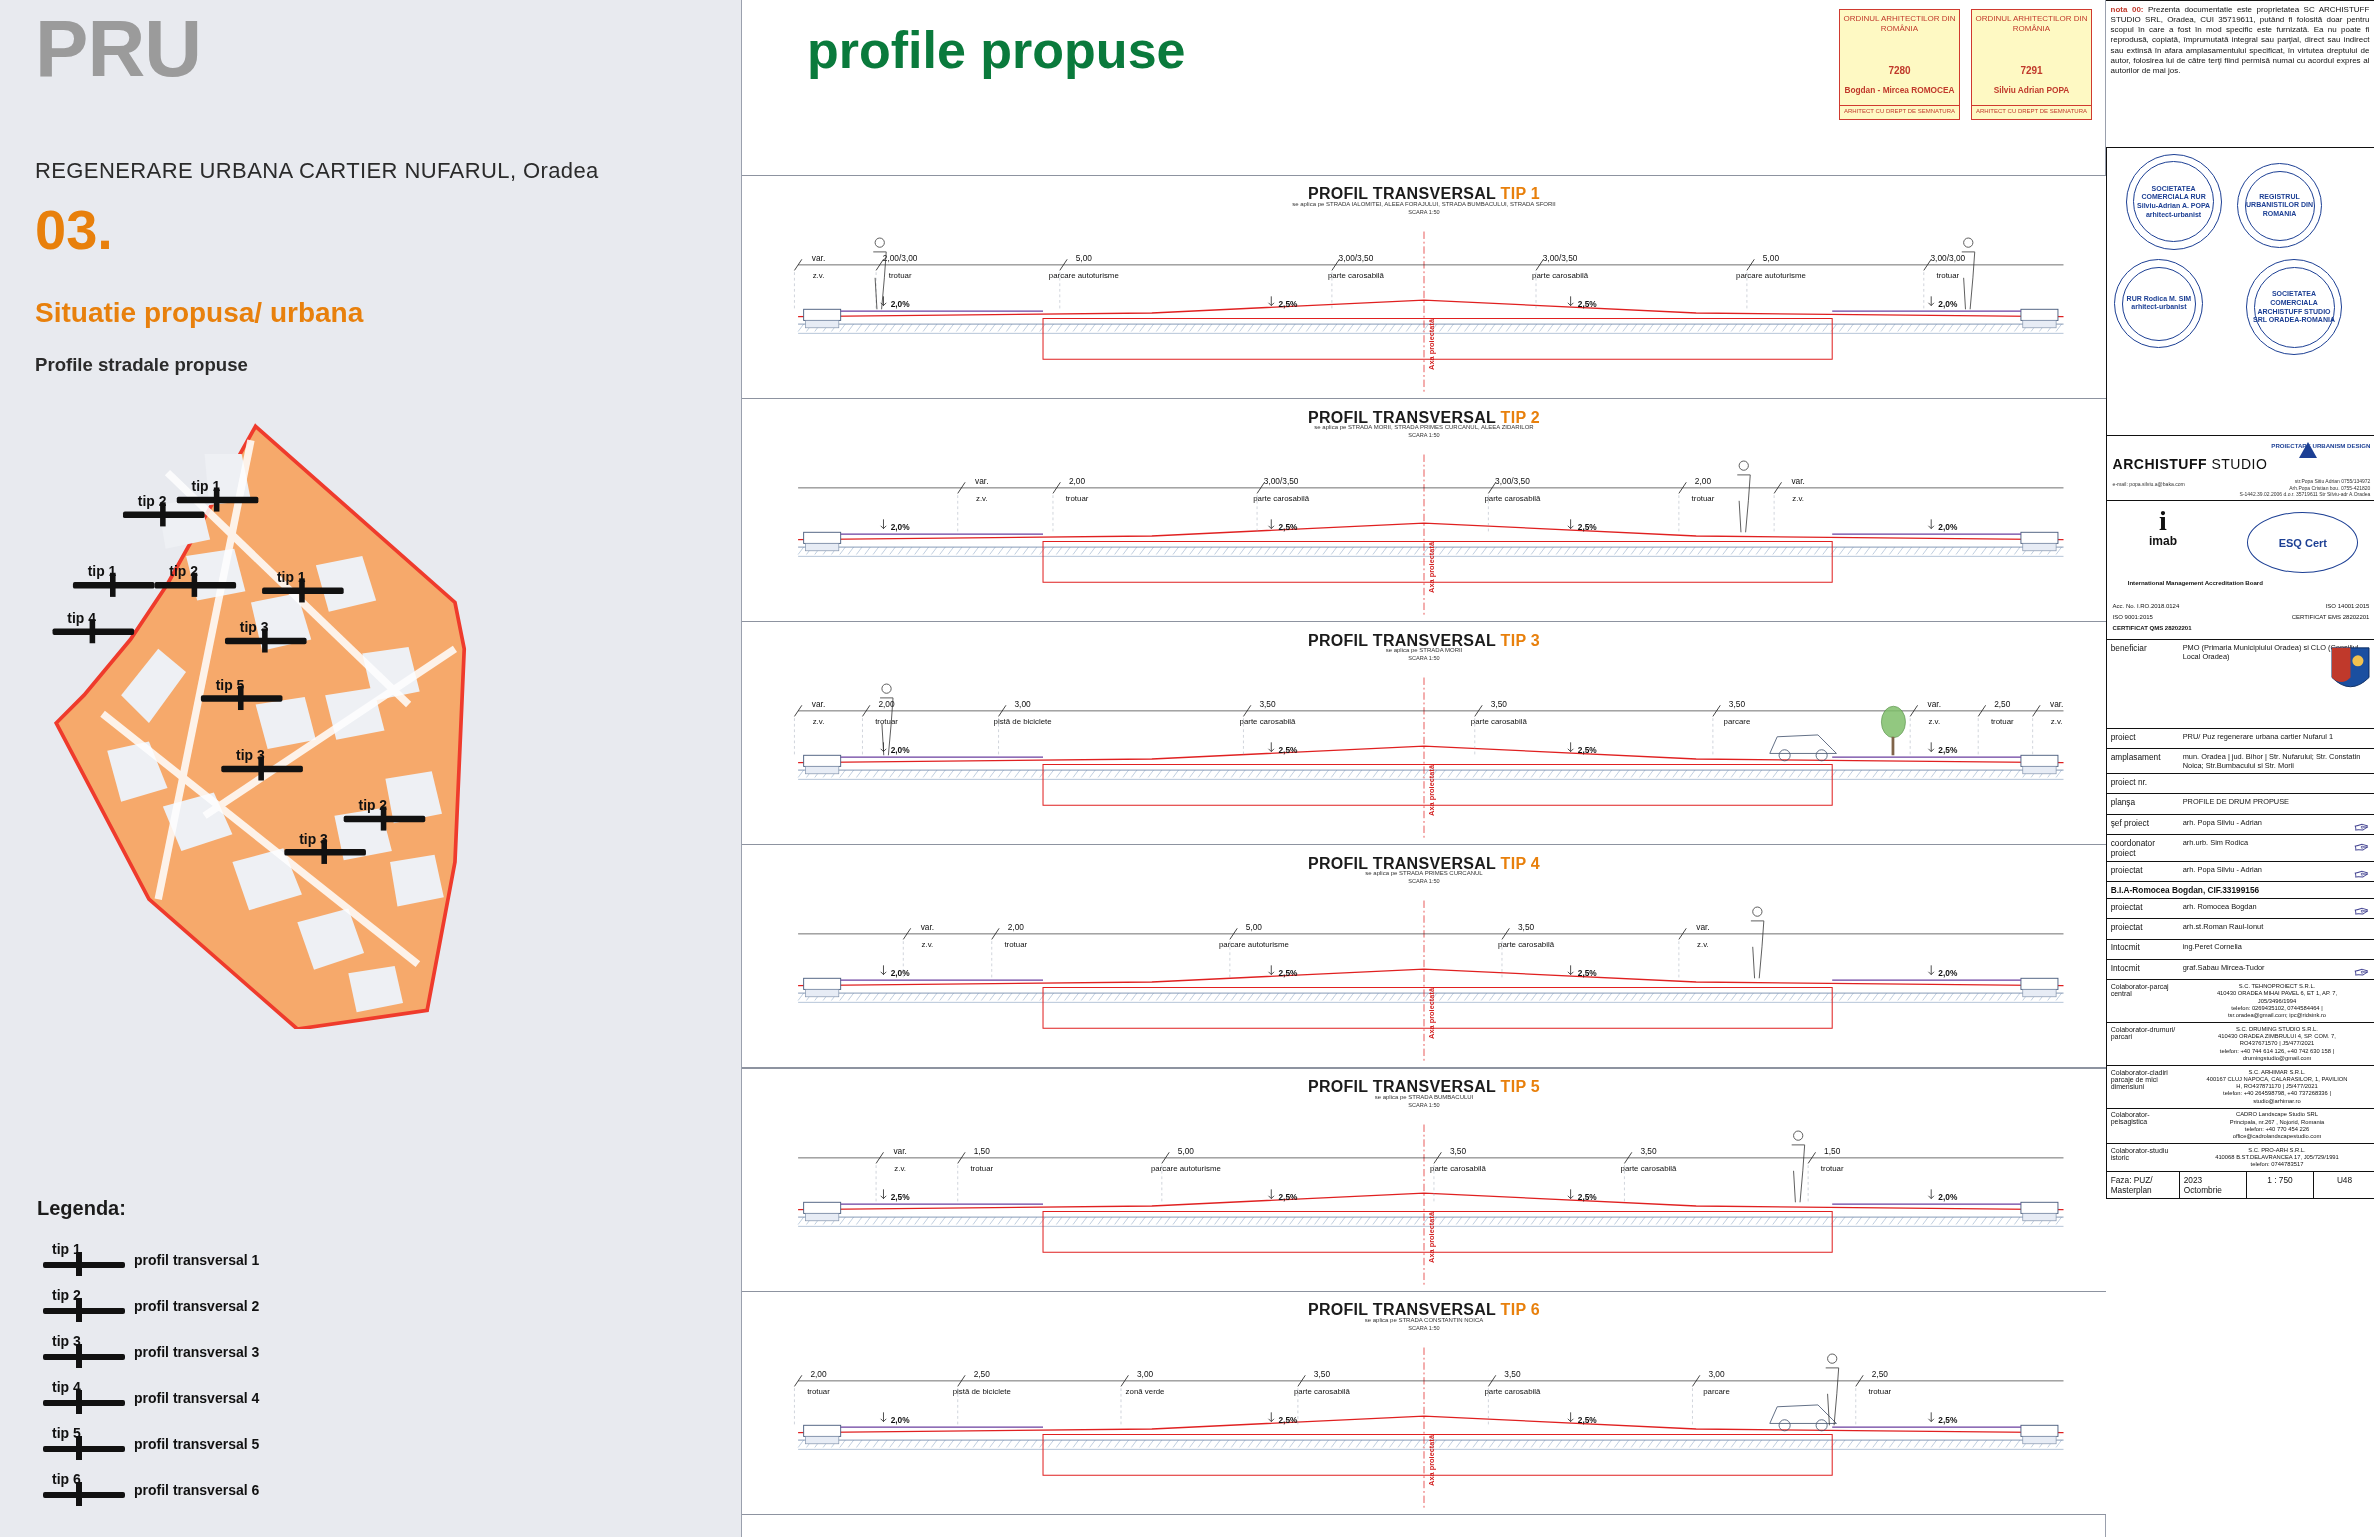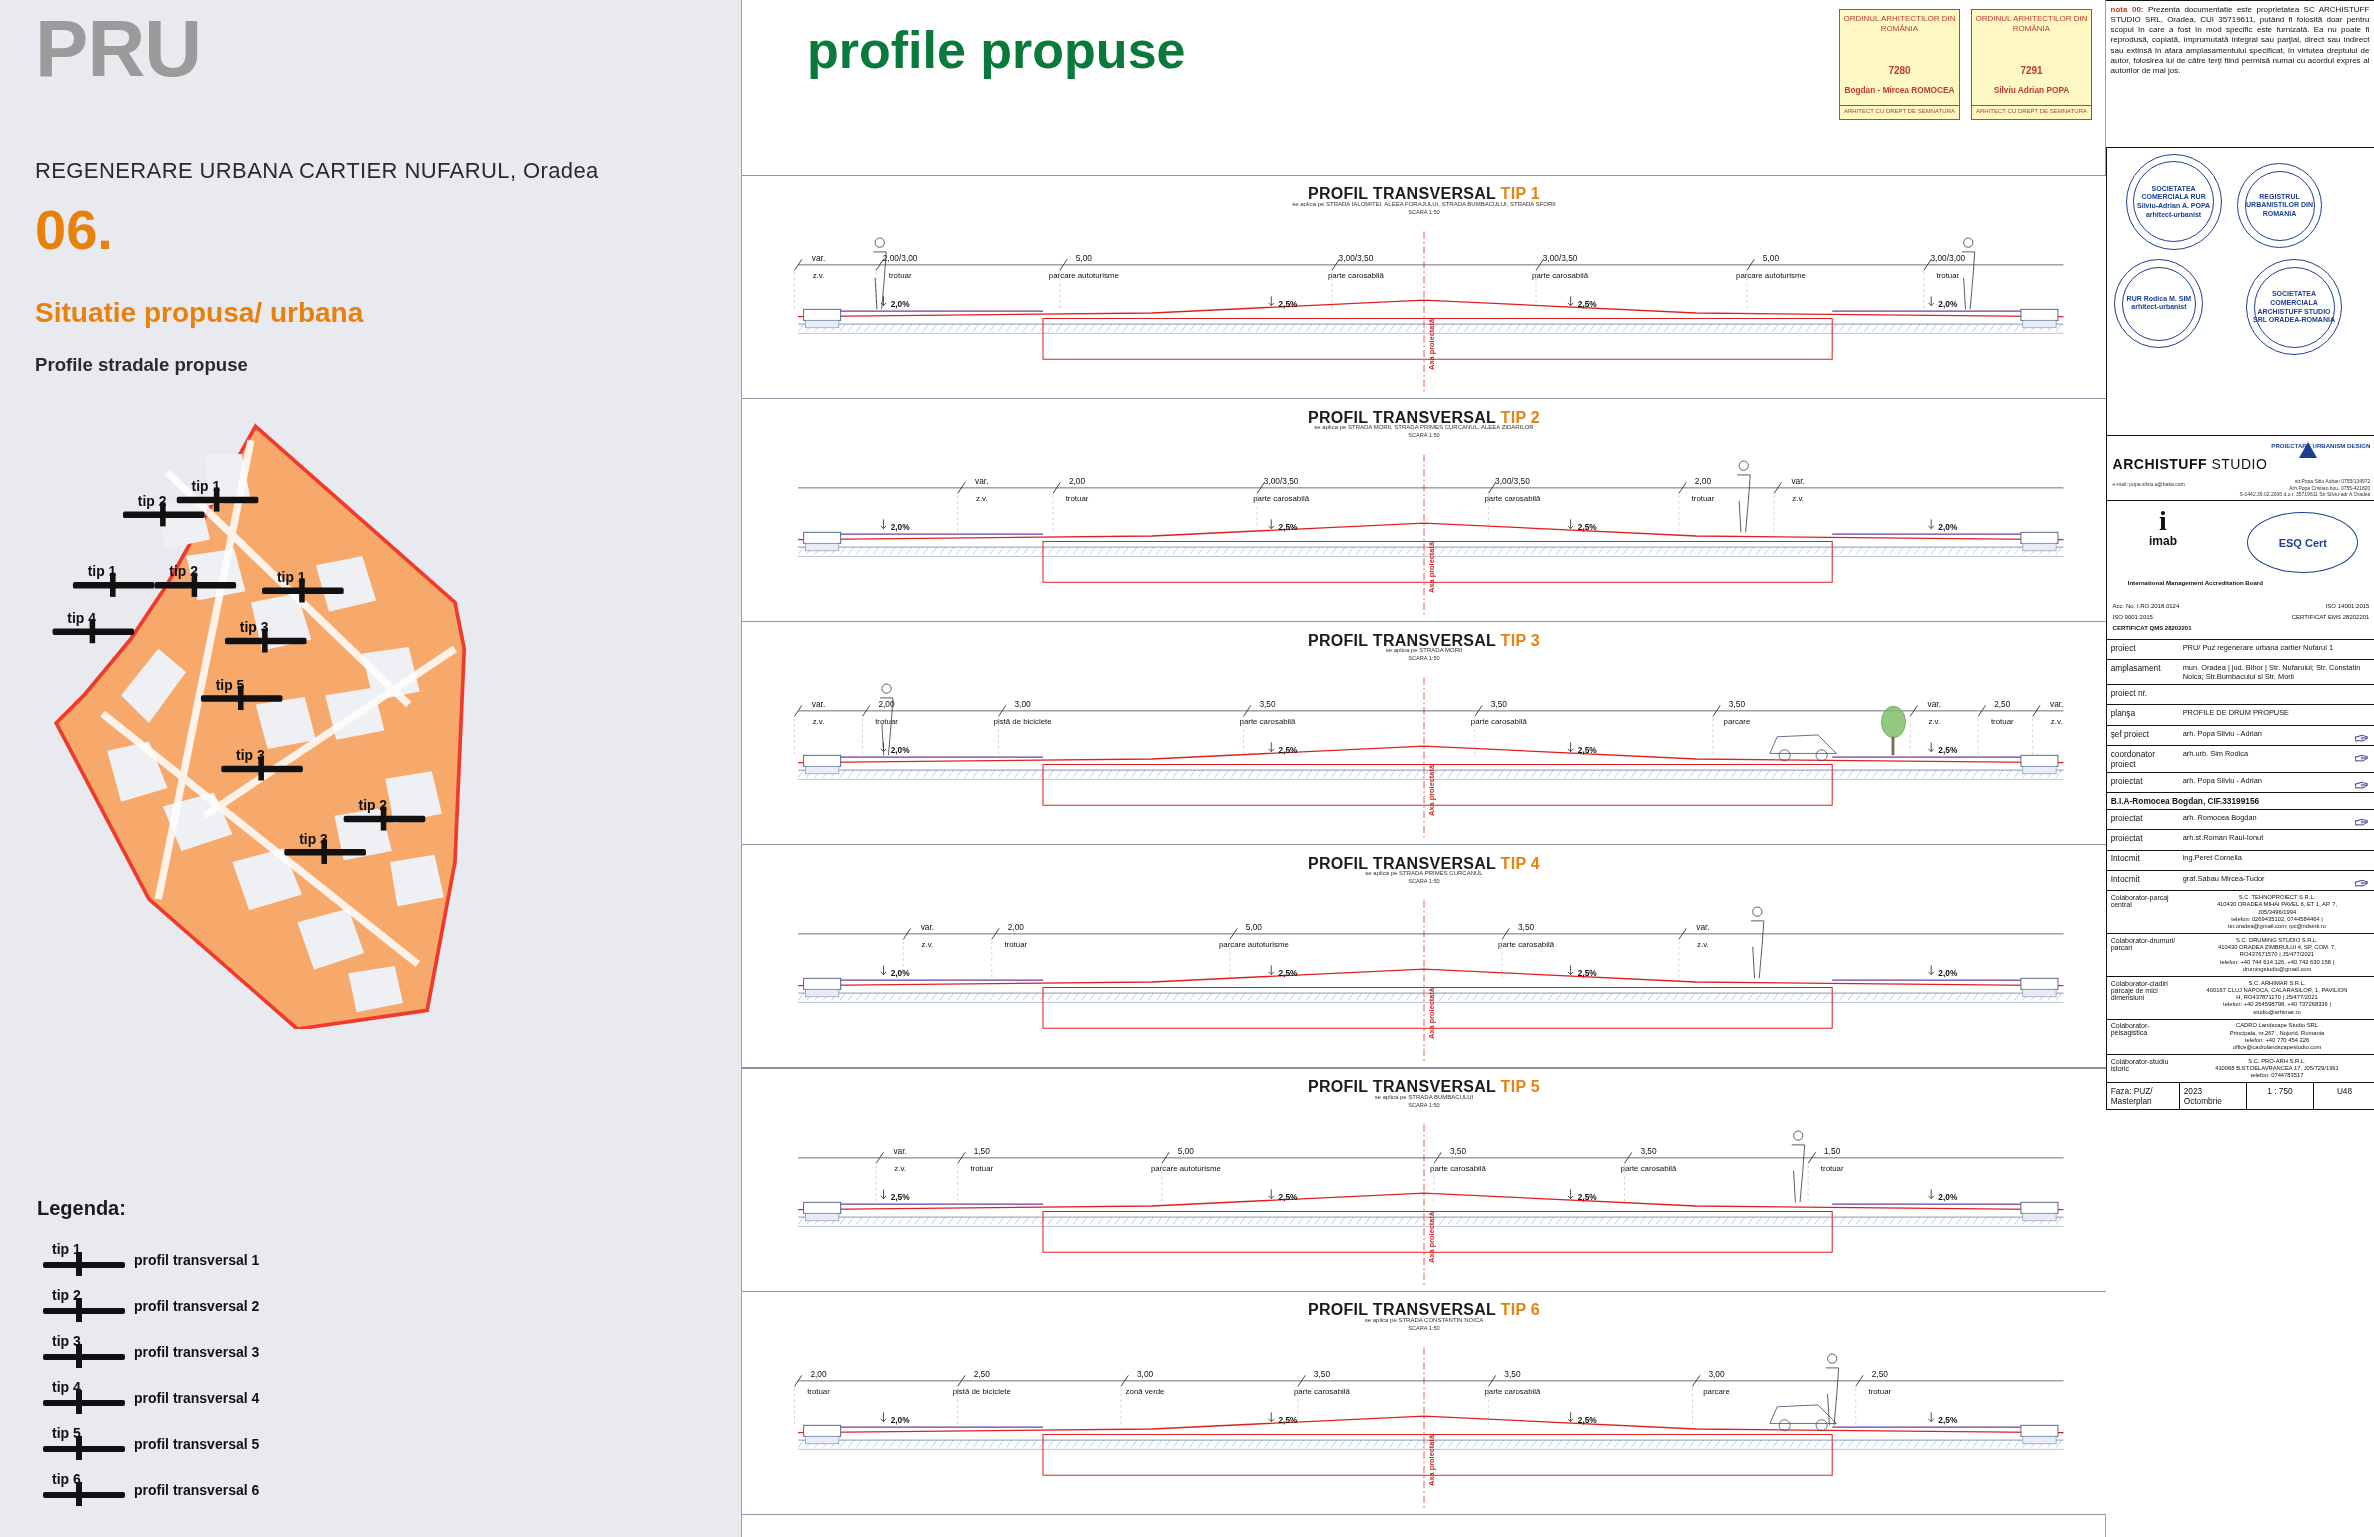--- a/index.html
+++ b/index.html
@@ -161,21 +161,21 @@
   .f4 { flex:1; border-left:0.9px solid #111; text-align:center;}
 </style>
 </head>
 <body>
 
 <div class="page">
 
   <div class="left">
     <div class="pru-title">PRU</div>
     <div class="subtitle1">REGENERARE URBANA CARTIER NUFARUL, Oradea</div>
-    <div class="bignum">06.</div>
+    <div class="bignum">03.</div>
     <div class="subtitle2">Situatie propusa/ urbana</div>
     <div class="subtitle3">Profile stradale propuse</div>
 
     <div class="map-wrap">
       <svg width="705" height="612" viewBox="0 0 760 660">
 
         <polygon points="255,10 470,200 480,250 470,480 440,640 300,660 140,520 40,330 70,300 120,240 160,180" fill="#f6a96b" stroke="#ef3b2c" stroke-width="4"></polygon>
 
         <g fill="#eef0f4" stroke="none">
           <path d="M200,40 L240,40 L250,90 L205,95 Z"></path>
@@ -1680,20 +1680,28 @@
       </div>
       <div class="capt">International Management Accreditation Board</div>
       <div class="l1">Acc. No. I.RO.2018.0124</div>
       <div class="l2">ISO 9001:2015</div>
       <div class="l3">CERTIFICAT QMS 28202201</div>
       <div class="r1">ISO 14001:2015</div>
       <div class="r2">CERTIFICAT EMS 28202201</div>
     </div>
 
     <div class="tbl" id="titleblock">
+        <div class="trow benef">
+          <div class="tk">beneficiar</div>
+          <div class="tv">PMO (Primaria Municipiului Oradea) si CLO (Consiliul Local Oradea)<span class="coat"><svg width="41" height="50" viewBox="0 0 44 54">
+                <path d="M2,2 H42 V34 Q22,54 2,34 Z" fill="#1b4fa0" stroke="#0b2a5e"></path>
+                <path d="M2,2 H22 V34 Q12,44 2,34 Z" fill="#c0392b"></path>
+                <circle cx="30" cy="16" r="6" fill="#f2c14e"></circle>
+              </svg></span></div>
+        </div>
         <div class="trow">
           <div class="tk">proiect</div>
           <div class="tv">PRU/ Puz regenerare urbana cartier Nufarul 1</div>
         </div>
         <div class="trow">
           <div class="tk">amplasament</div>
           <div class="tv">mun. Oradea | jud. Bihor |  Str. Nufarului; Str. Constatin Noica; Str.Bumbacului si Str. Morii</div>
         </div>
         <div class="trow">
           <div class="tk">proiect nr.</div>

